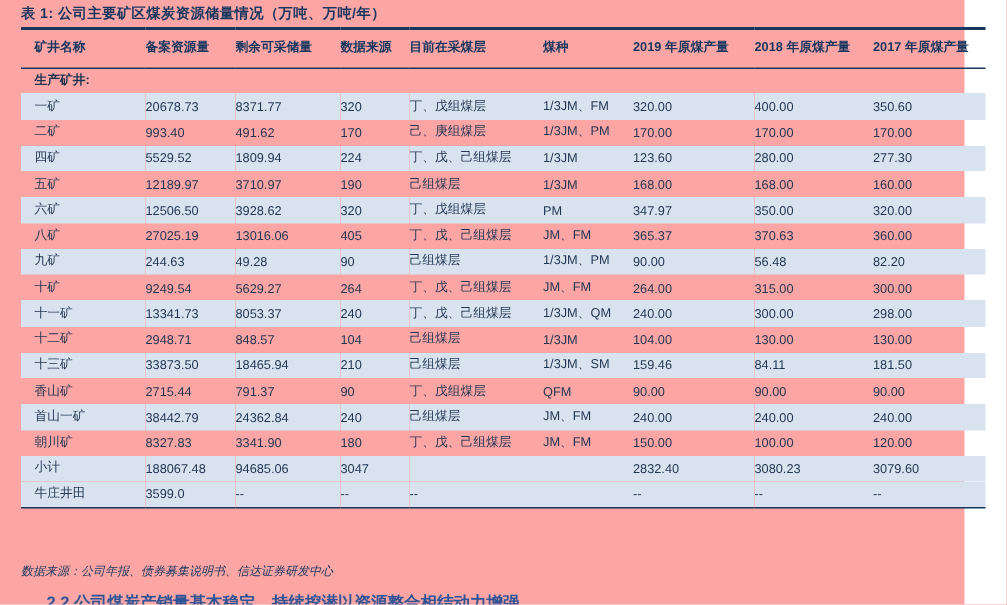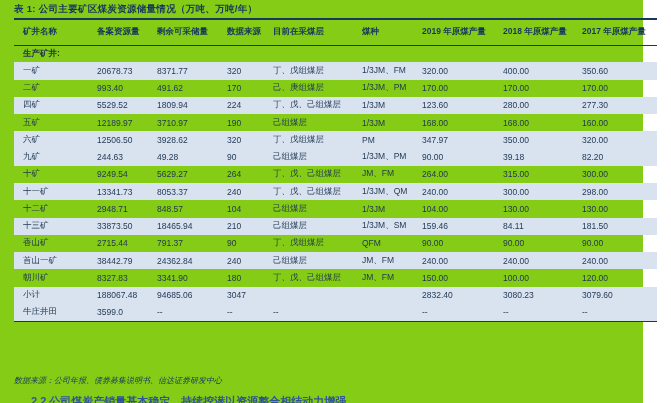--- a/index.html
+++ b/index.html
@@ -1,21 +1,21 @@
 <!DOCTYPE html>
 <html><head>
 <meta charset="utf-8">
 <style>
   * { box-sizing: border-box; }
   html, body { margin: 0; padding: 0; }
   body {
     width: 671px; height: 403px; overflow: hidden; background: #ffffff;
     font-family: "Liberation Sans", "DejaVu Sans", sans-serif;
   }
-  .page { position: relative; width: 643px; height: 403px; background: #84cc16; }
+  .page { position: relative; width: 643px; height: 403px; background: #fca5a5; }
 
   .table-title {
     position: absolute; left: 14px; top: 3px;
     font-size: 9.5px; font-weight: bold; color: #17375E;
     letter-spacing: 0.3px; white-space: nowrap;
   }
 
   .table-wrap { position: absolute; left: 14px; top: 18px; width: 643px; }
   table.data-table {
     border-collapse: collapse; table-layout: fixed; width: 643px;
@@ -132,29 +132,40 @@
             <td>六矿</td>
             <td>12506.50</td>
             <td>3928.62</td>
             <td>320</td>
             <td>丁、戊组煤层</td>
             <td>PM</td>
             <td>347.97</td>
             <td>350.00</td>
             <td>320.00</td>
           </tr>
+          <tr>
+            <td>八矿</td>
+            <td>27025.19</td>
+            <td>13016.06</td>
+            <td>405</td>
+            <td>丁、戊、己组煤层</td>
+            <td>JM、FM</td>
+            <td>365.37</td>
+            <td>370.63</td>
+            <td>360.00</td>
+          </tr>
           <tr class="shaded">
             <td>九矿</td>
             <td>244.63</td>
             <td>49.28</td>
             <td>90</td>
             <td>己组煤层</td>
             <td>1/3JM、PM</td>
             <td>90.00</td>
-            <td>39.18</td>
+            <td>56.48</td>
             <td>82.20</td>
           </tr>
           <tr>
             <td>十矿</td>
             <td>9249.54</td>
             <td>5629.27</td>
             <td>264</td>
             <td>丁、戊、己组煤层</td>
             <td>JM、FM</td>
             <td>264.00</td>

